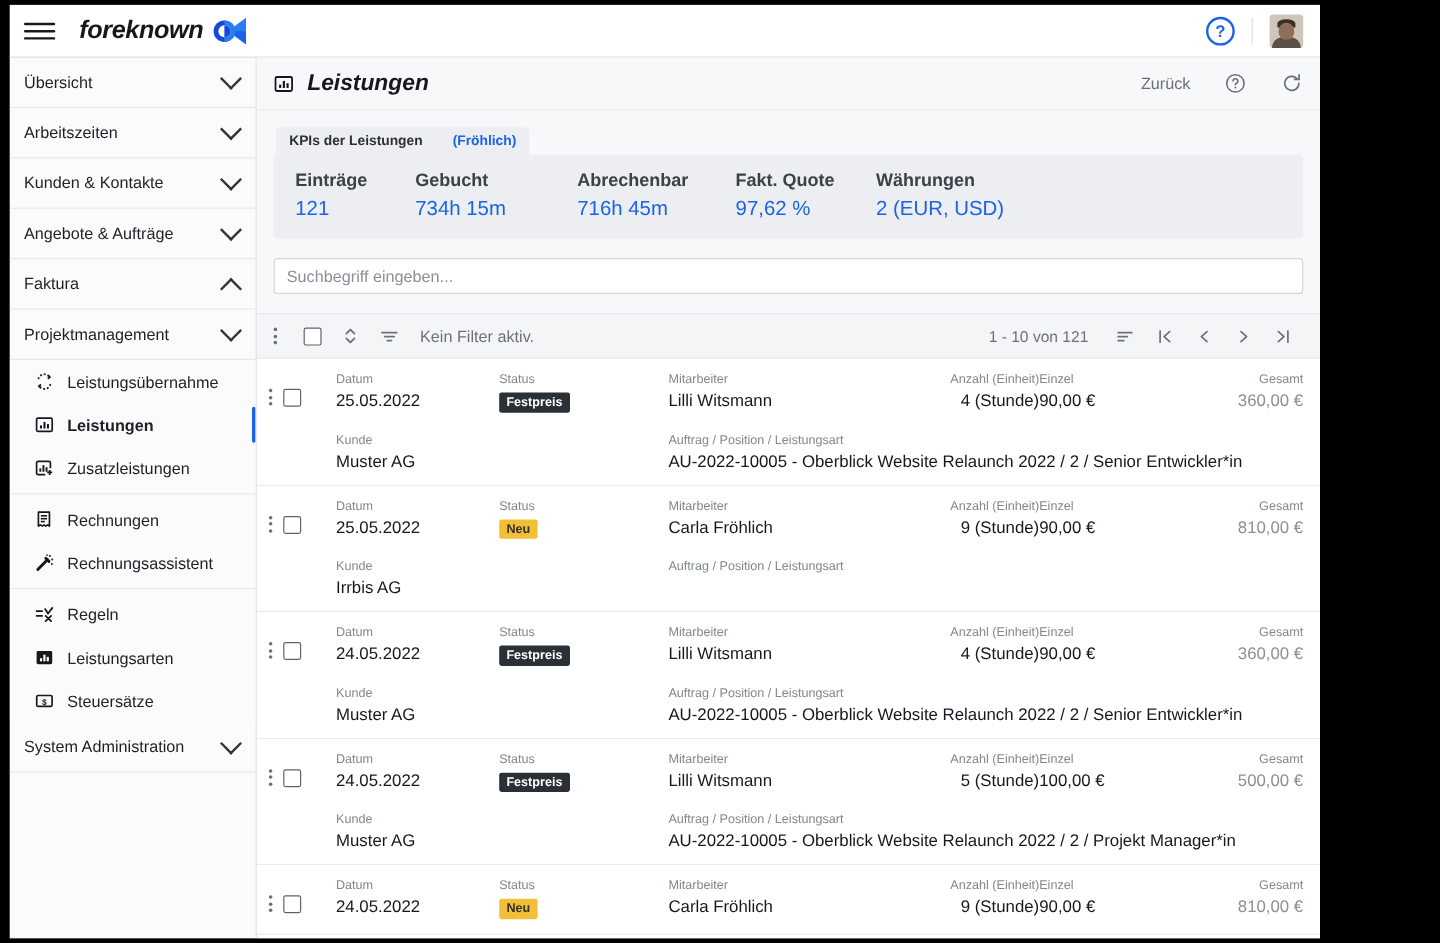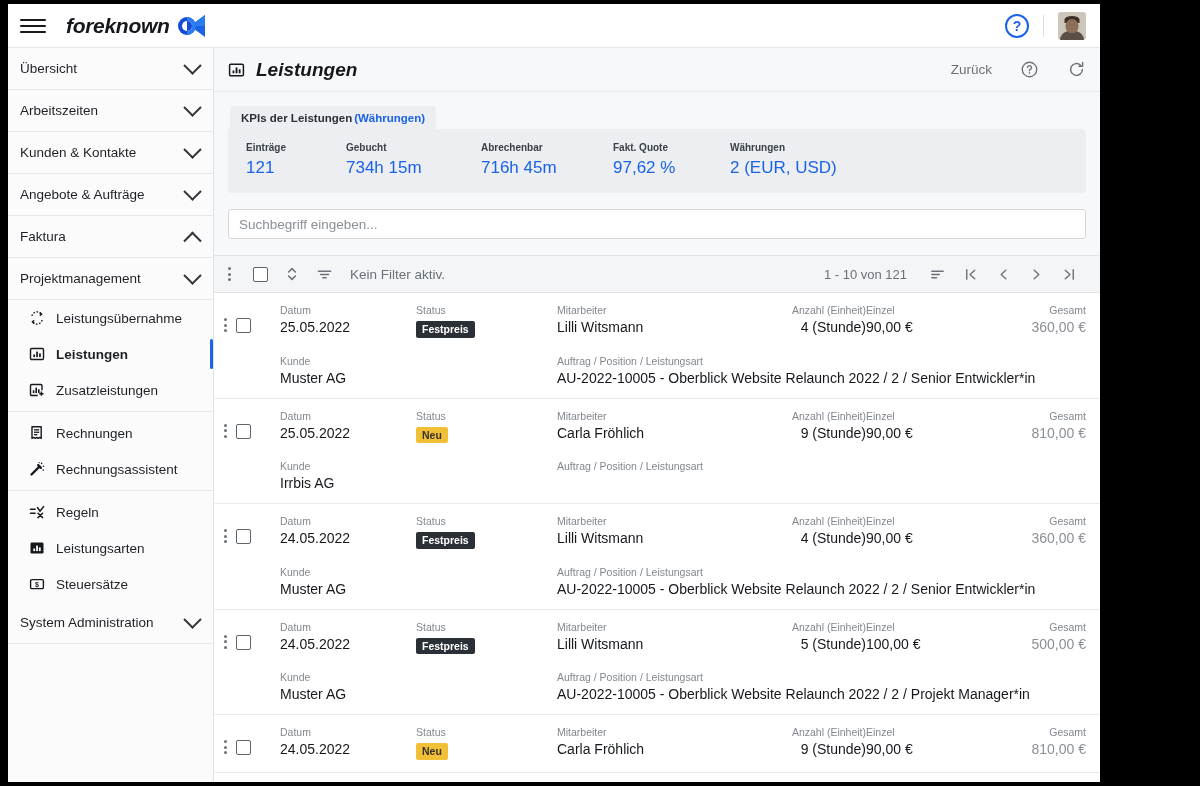--- a/index.html
+++ b/index.html
@@ -152,38 +152,38 @@
 
   .content {
     flex: 1; min-height: 0;
     overflow: hidden;
     display: flex; flex-direction: column;
   }
   .content-pad { padding: 14px 14px 0 14px; background:#f7f8fa; }
 
   
   .kpi-tab {
-    display:inline-flex; align-items:center; gap: 2px;
+    display:inline-flex; align-items:center; gap: 25px;
     background: #eceef1;
     border-radius: 4px 4px 0 0;
     padding: 6px 11px 5px 11px;
     font-size: 11.5px; font-weight: bold; color: #2b3037;
     margin-left: 2px;
   }
   .kpi-tab .cur { color:#1a63e8; }
   .kpi-box {
     background: #eceef1;
     border-radius: 0 4px 4px 4px;
     padding: 13px 18px 15px 18px;
     display:flex;
   }
   .kpi {
     min-width: 0;
   }
-  .kpi-lbl { font-size: 10px; font-weight: bold; color:#3b4148; margin-bottom: 5px; }
+  .kpi-lbl { font-size: 15px; font-weight: bold; color:#3b4148; margin-bottom: 5px; }
   .kpi-val { font-size: 17px; color:#1a63e8; }
 
   
   .searchbar {
     margin-top: 16px;
     height: 30px;
     background:#fff;
     border: 1px solid #d3d7dc;
     border-radius: 3px;
     display:flex; align-items:center;
@@ -462,21 +462,21 @@
           </span>
         </div>
       </div>
 
       <div class="content">
         <div class="content-pad">
 
           <div>
             <div class="kpi-tab">
               <span>KPIs der Leistungen</span>
-              <span class="cur">(Währungen)</span>
+              <span class="cur">(Fröhlich)</span>
             </div>
             <div class="kpi-box">
               <div class="kpi" style="width:100px">
                 <div class="kpi-lbl">Einträge</div>
                 <div class="kpi-val">121</div>
               </div>
               <div class="kpi" style="width:135px">
                 <div class="kpi-lbl">Gebucht</div>
                 <div class="kpi-val">734h 15m</div>
               </div>

